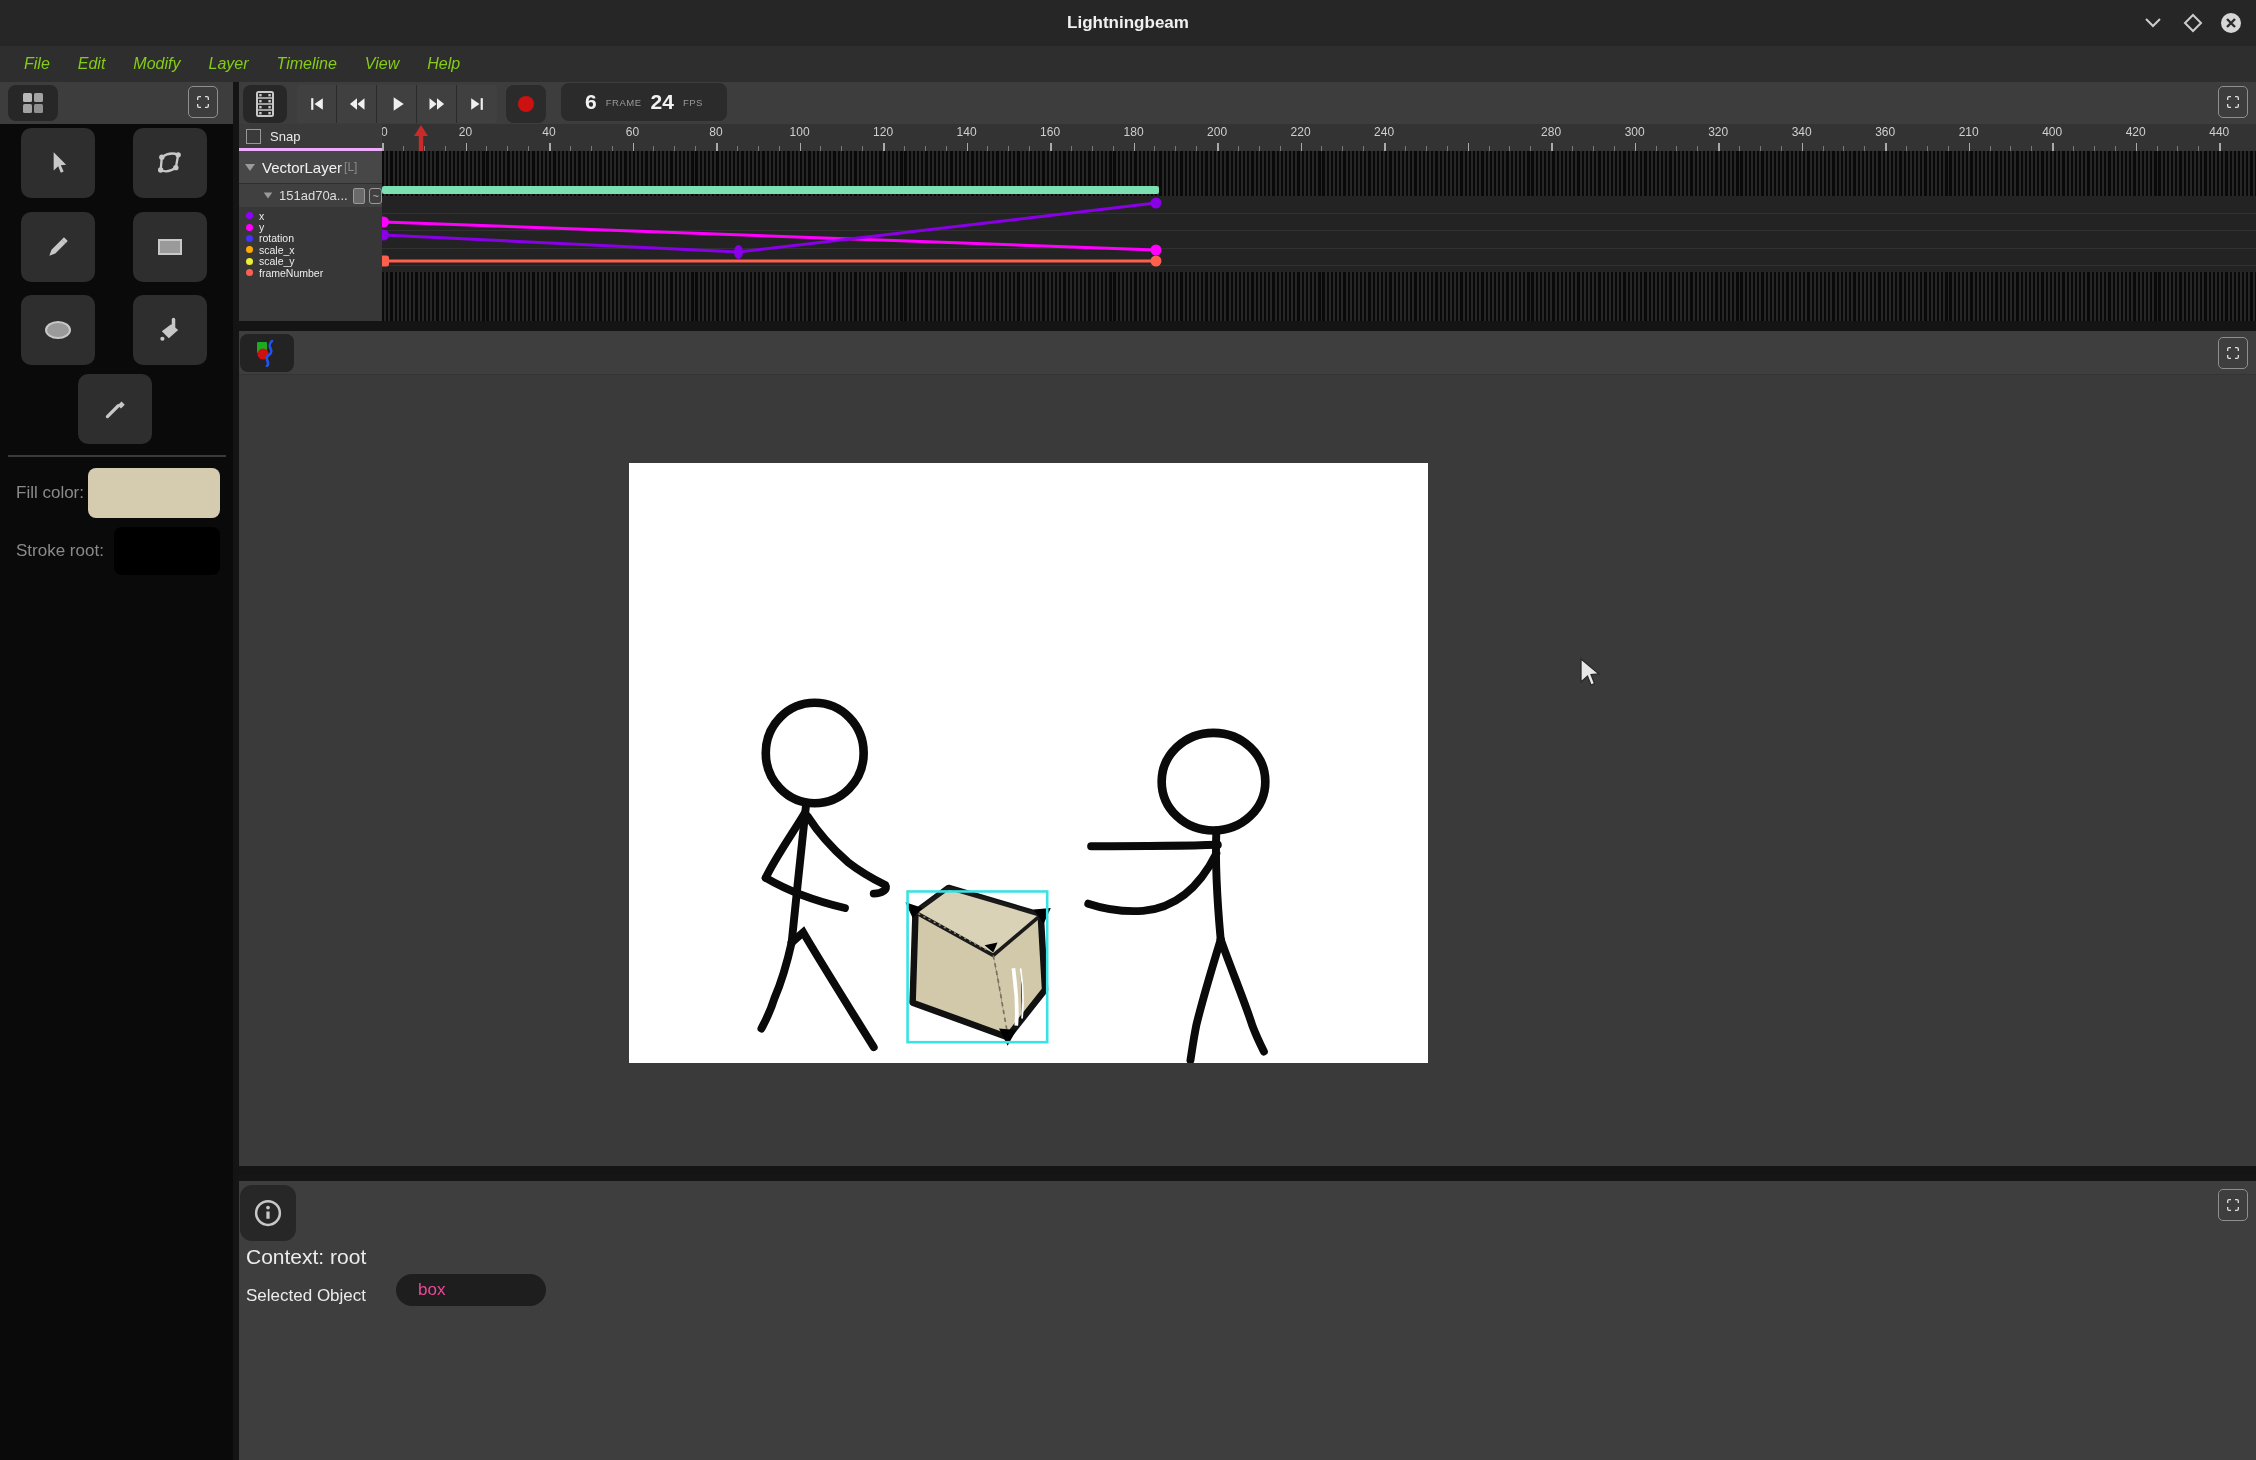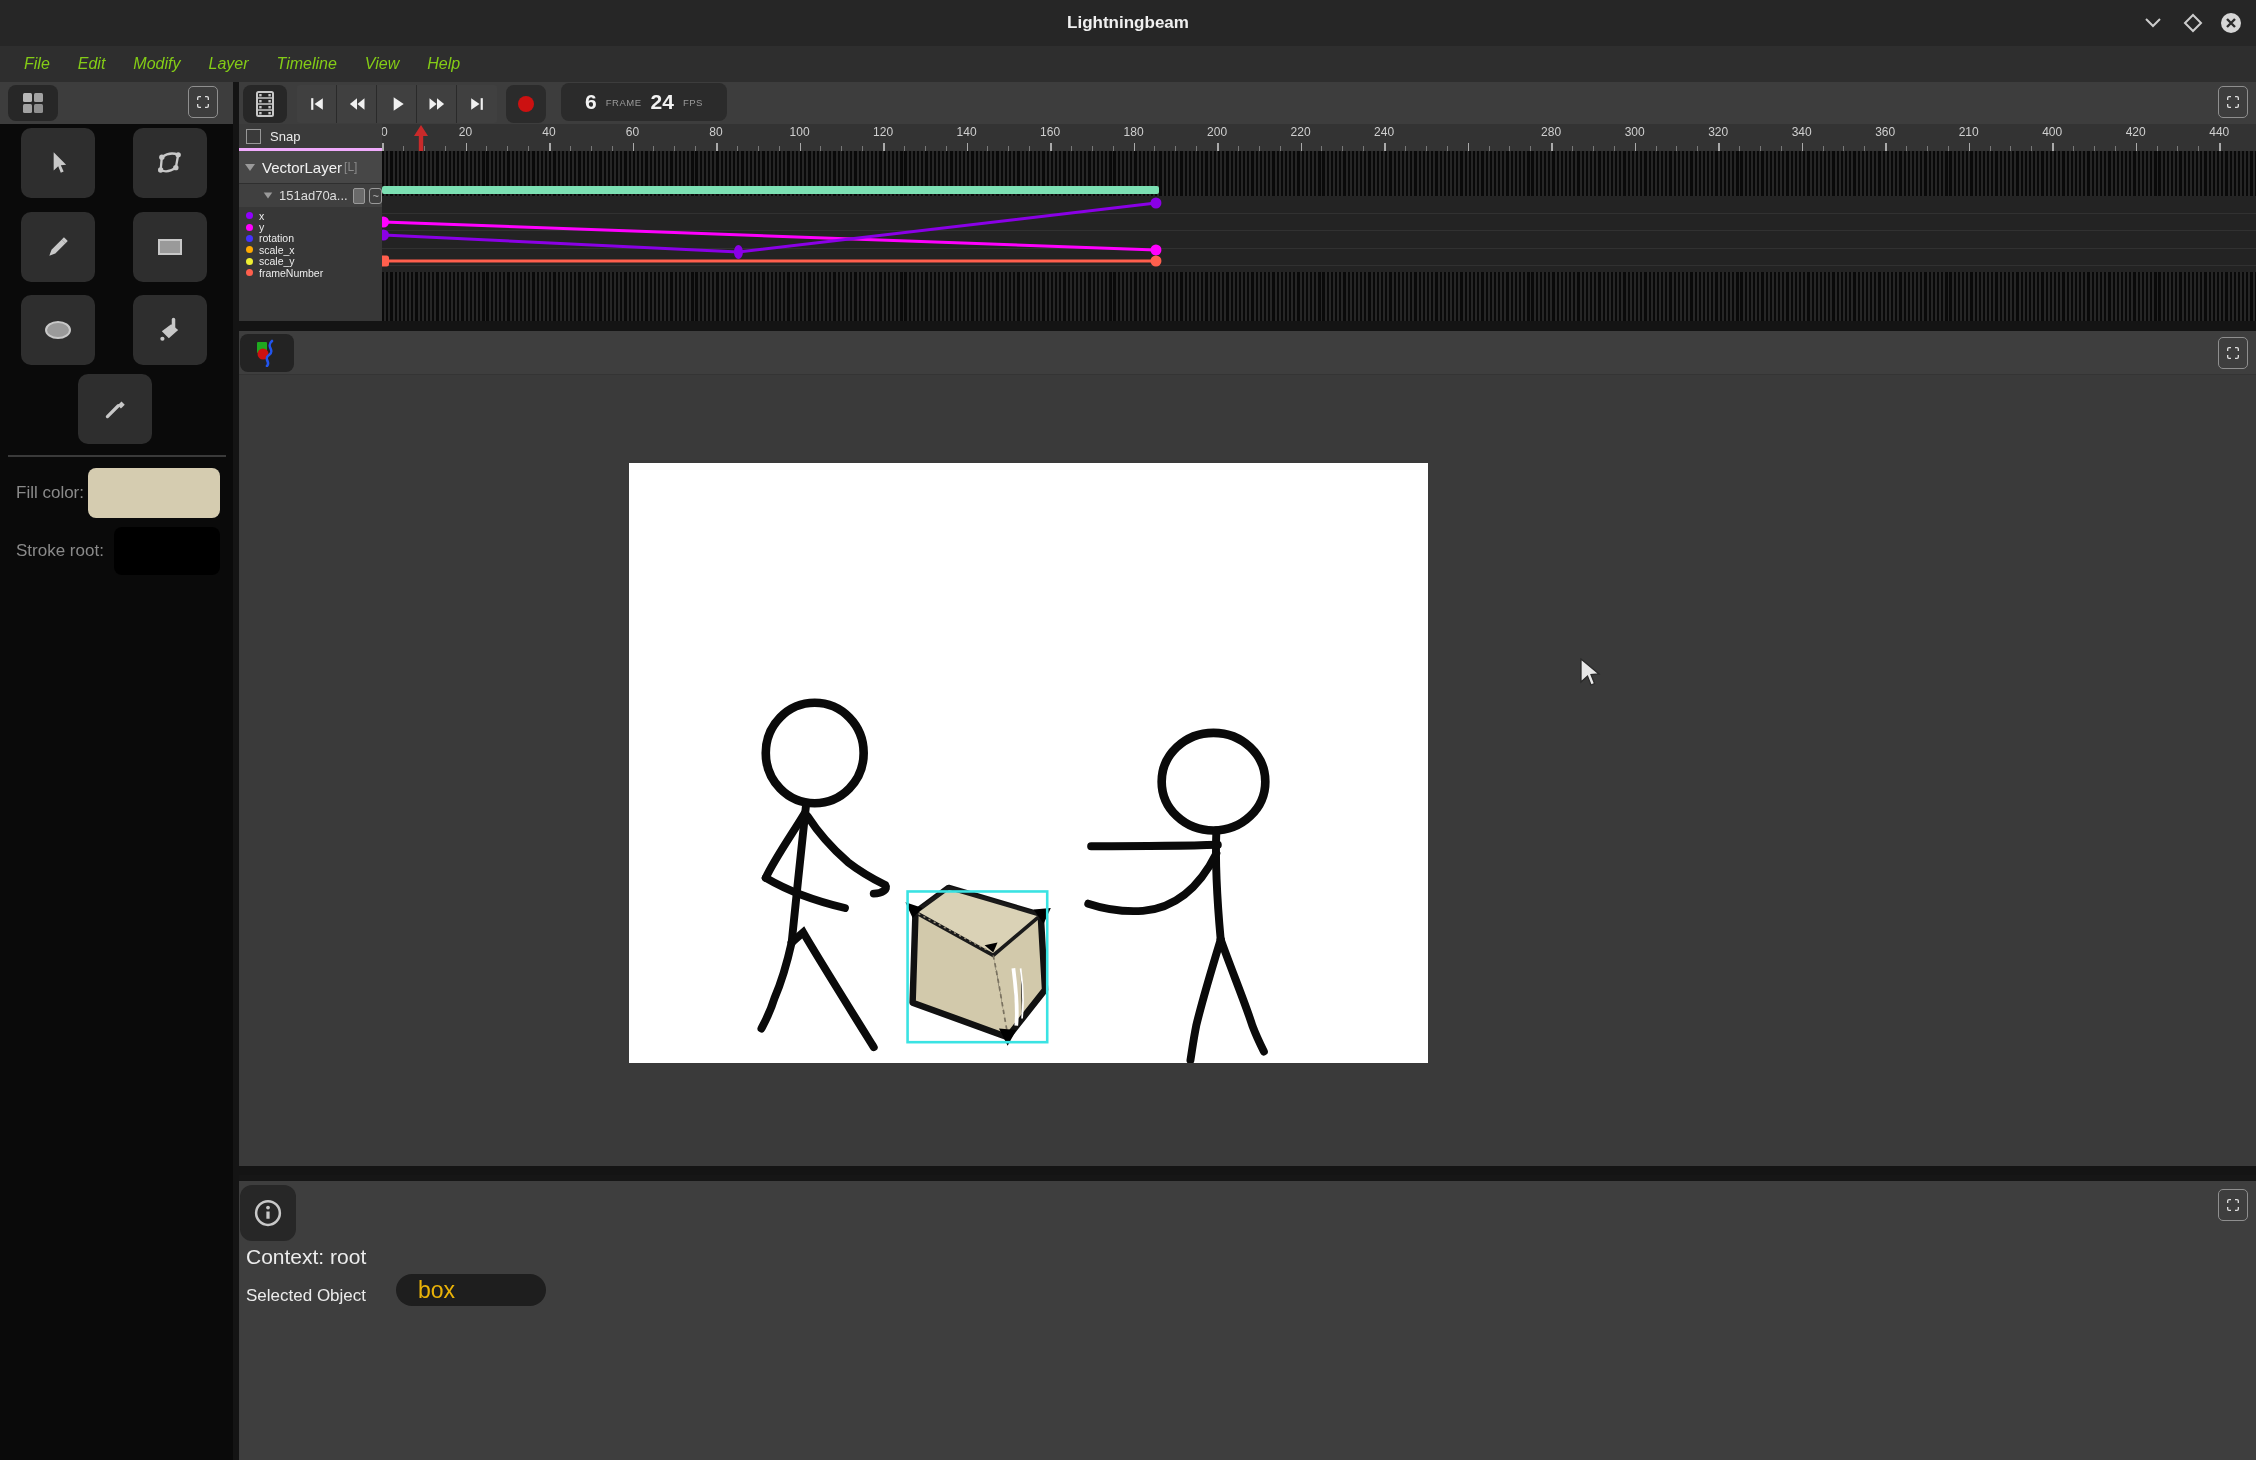--- a/index.html
+++ b/index.html
@@ -71,21 +71,21 @@
   #cv-panel { left:239px; top:331px; width:2017px; height:835px; background:#3a3a3a; }
   #cv-toolbar { left:239px; top:331px; width:2017px; height:44px; background:#3e3e3e; border-bottom:1px solid #343434; }
   #stage { left:629px; top:463px; width:799px; height:600px; background:#ffffff; }
 
   
   #info-panel { left:239px; top:1175px; width:2017px; height:285px; background:#3e3e3e; border-top:6px solid #161616; }
   #context-text { left:246px; top:1245px; color:#ececec; font-size:21px; }
   #selected-label { left:246px; top:1286px; color:#ececec; font-size:17px; }
   #selected-pill { left:396px; top:1274px; width:150px; height:32px; background:#1e1e1e; border-radius:16px;
                    display:flex; align-items:center; padding-left:22px; }
-  #selected-value { color:#eab308; font-size:23px; }
+  #selected-value { color:#ec4899; font-size:17px; }
 </style>
 </head>
 <body>
 
 <div id="titlebar" class="abs"></div>
 <div id="title" class="abs">Lightningbeam</div>
 <div class="abs winbtn" style="left:2141px">
   <svg width="18" height="14" viewBox="0 0 18 14">
       <path d="M2,3 L9,10 L16,3" stroke="#cccccc" stroke-width="2" fill="none"></path>
     </svg>

